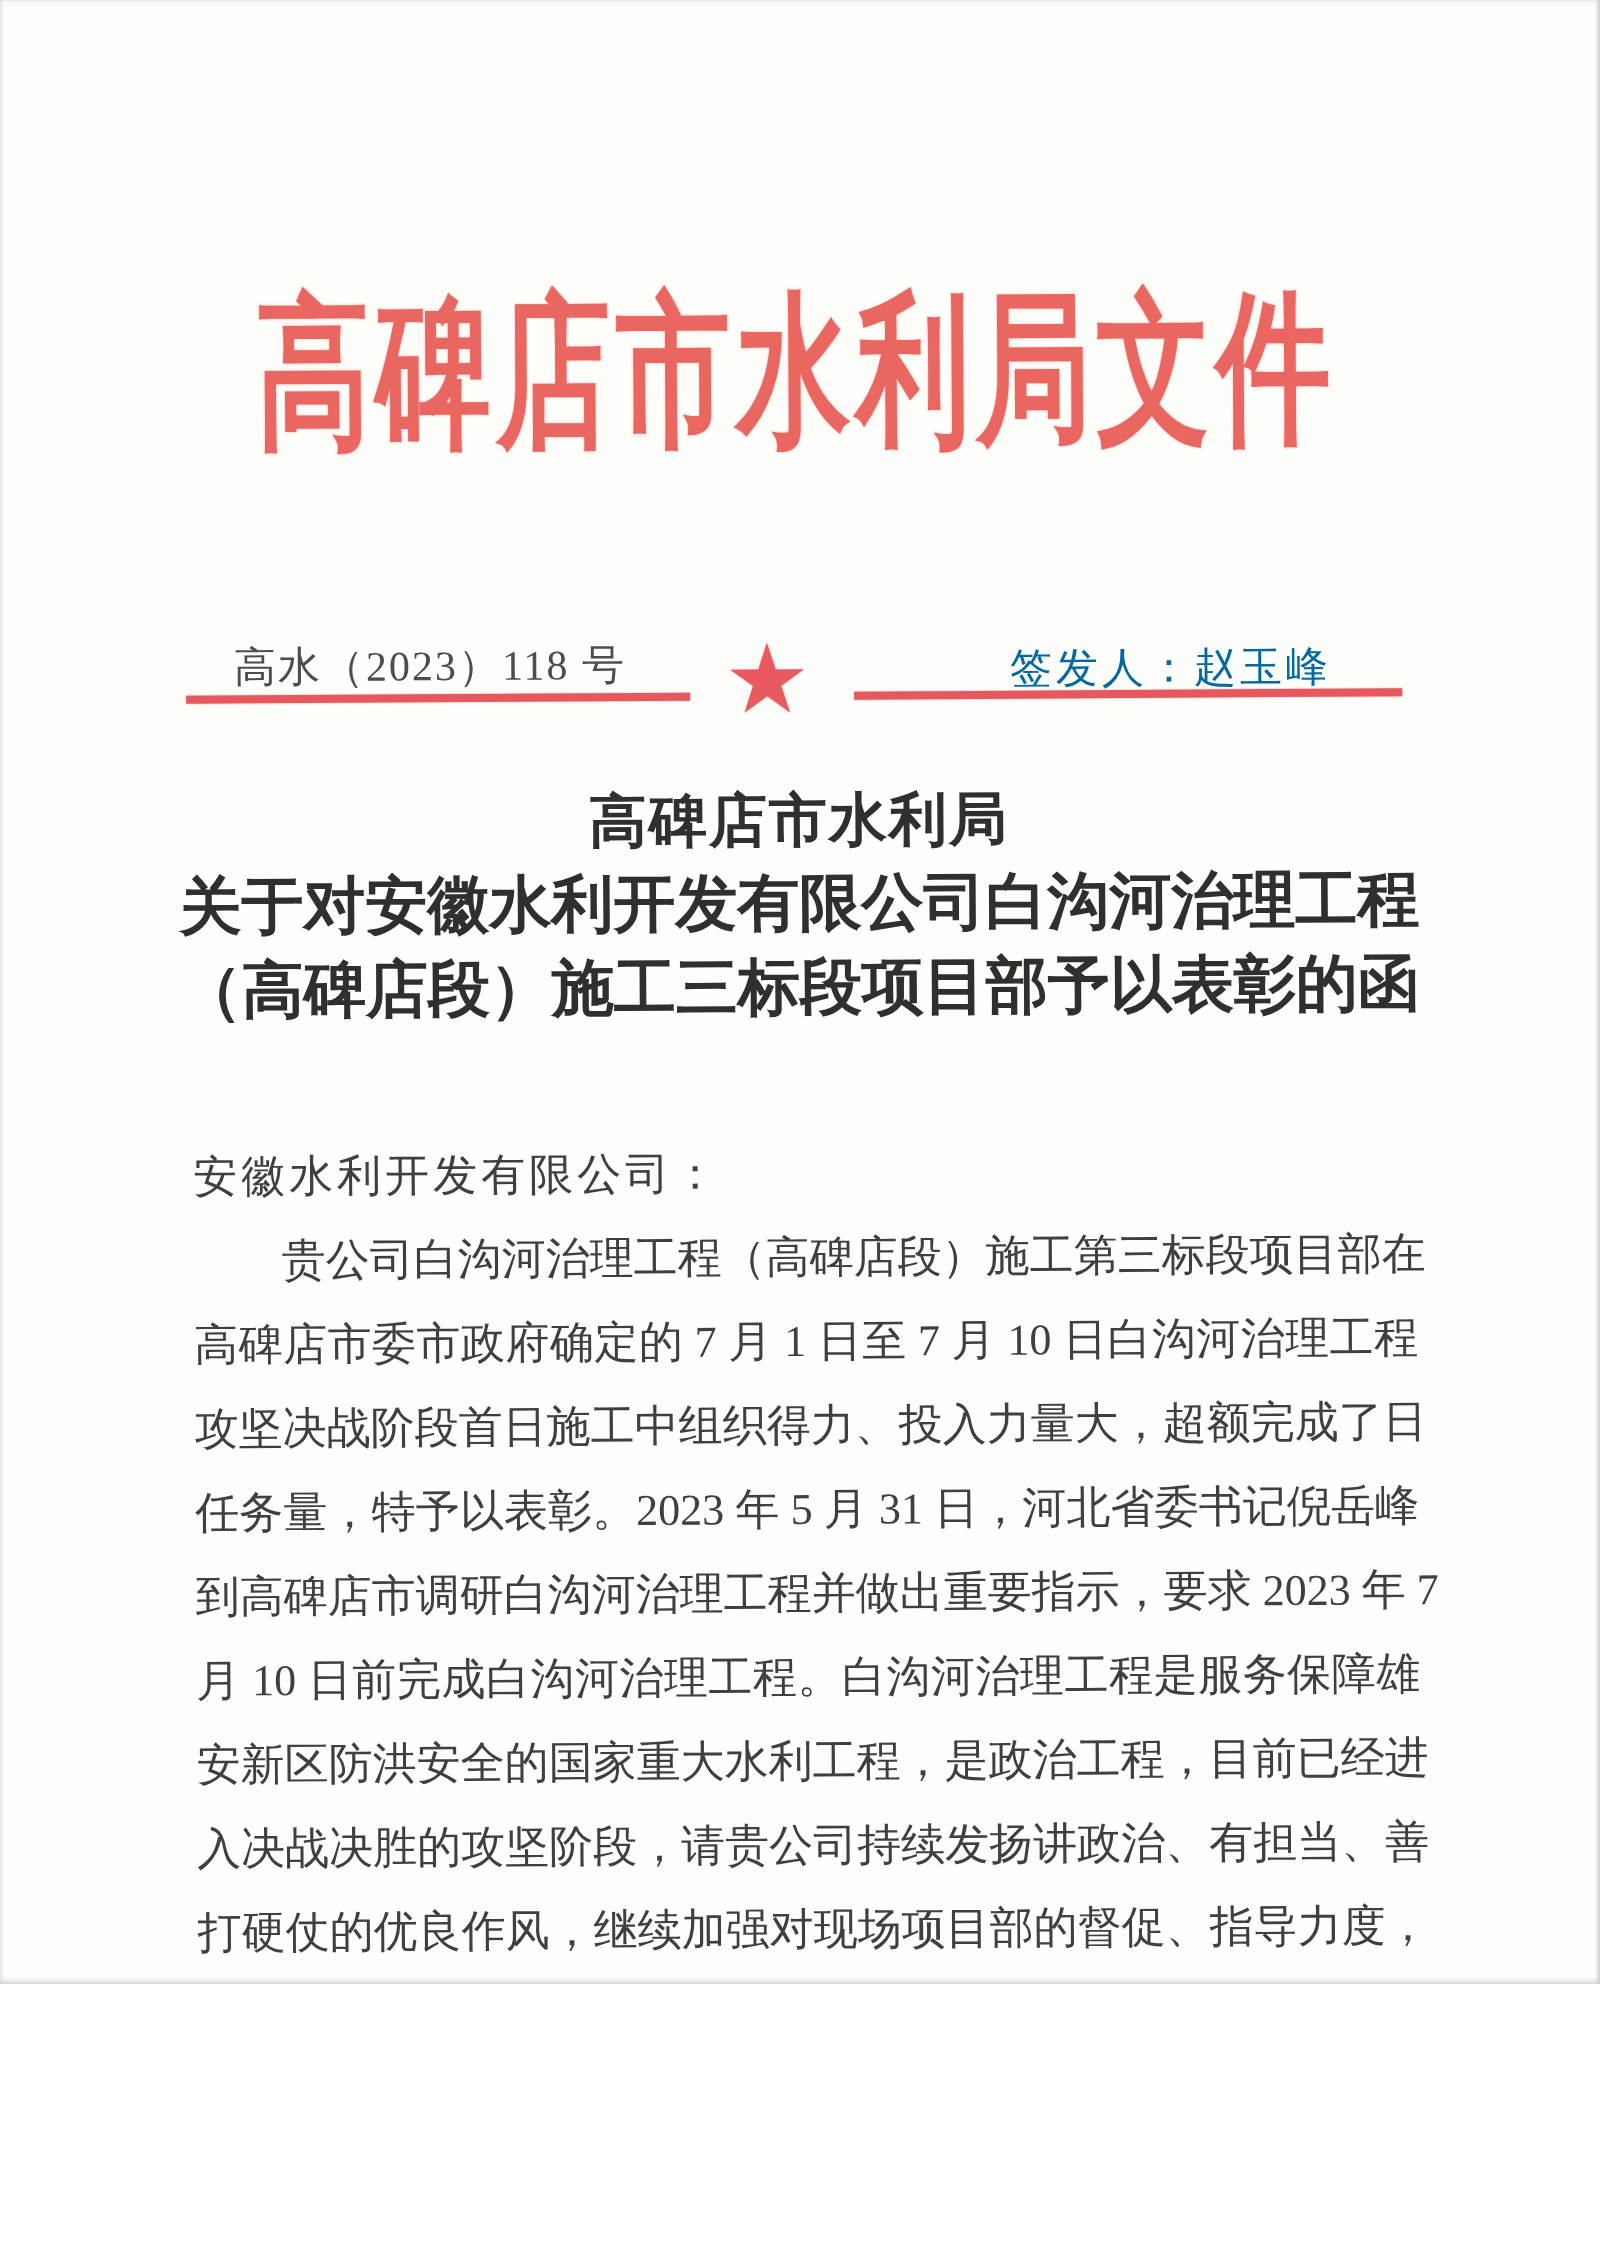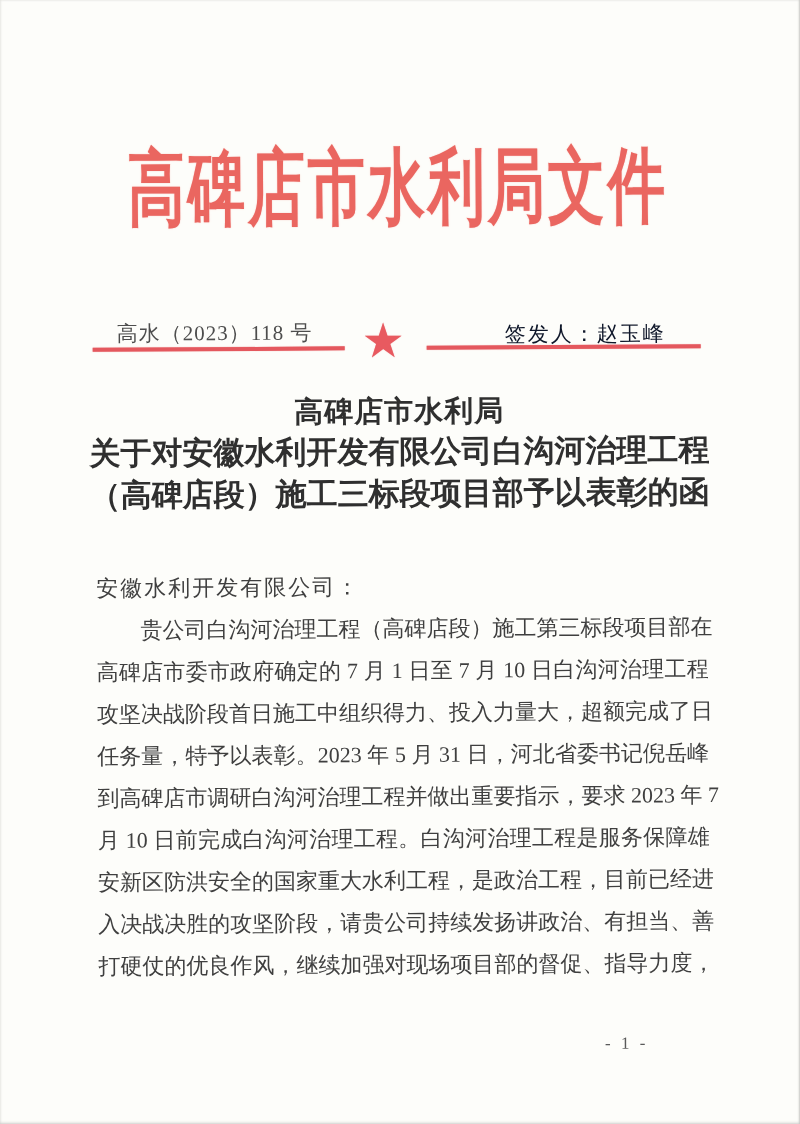--- a/index.html
+++ b/index.html
@@ -2,21 +2,21 @@
 <html style="--header_red: #ea6660; --rule_red: #e4585e; --star_red: #e85a60; --ink: #3f3f3f; --page_bg: #fdfdfa;"><head>
 <meta charset="utf-8">
 <style>
   * { margin: 0; padding: 0; box-sizing: border-box; }
   html, body { width: 800px; height: 1124px; background: #ffffff; }
   body { font-family: "Liberation Serif", "DejaVu Serif", serif; }
 
   .page {
     position: relative;
     width: 800px;
-    height: 1124px;
+    height: 992px;
     background: var(--page_bg, #fdfdfa);
     overflow: hidden;
     box-shadow:
       inset -2px 0 2px -1px #c9c9c6,
       inset 0 -2px 3px -1px #cfcfcc,
       inset 2px 0 2px -1px #ededea,
       inset 0 2px 2px -1px #f0f0ee;
   }
 
   
@@ -52,21 +52,21 @@
     color: #4d4d4d;
     letter-spacing: 1px;
     white-space: nowrap;
   }
 
   .issuer {
     position: absolute;
     top: 321px;
     left: 506px;
     font-size: 21px;
-    color: #0f172a;
+    color: #0369a1;
     letter-spacing: 2px;
     white-space: nowrap;
   }
 
   .rule {
     position: absolute;
     height: 4px;
     background: var(--rule_red, #e4585e);
     box-shadow: 0 0 1px rgba(228, 88, 94, 0.6);
   }

